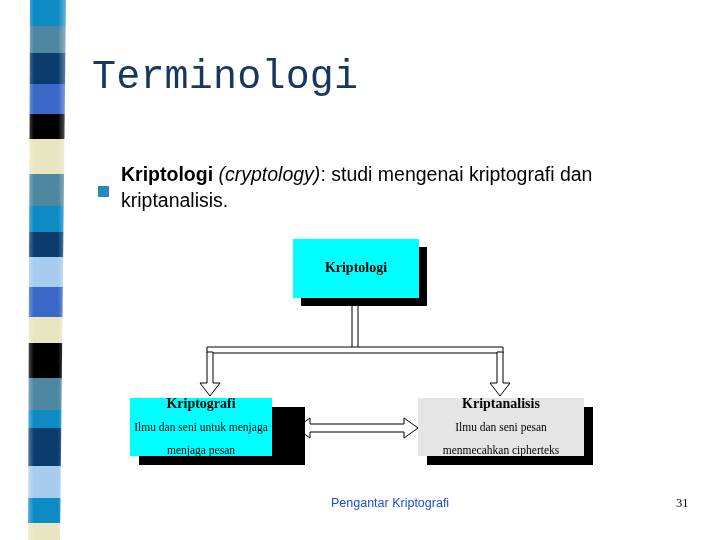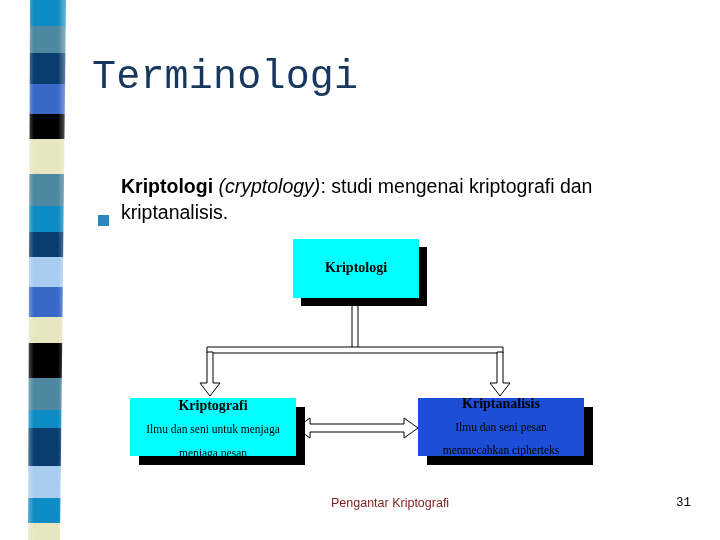--- a/index.html
+++ b/index.html
@@ -42,24 +42,24 @@
     line-height: 1.05;
     color: #17375E;
     letter-spacing: 0.2px;
     white-space: nowrap;
   }
 
   
   #bullet-block {
     position: absolute;
     left: 98px;
-    top: 174px;
+    top: 162px;
     width: 568px;
     display: flex;
-    align-items: flex-end;
+    align-items: center;
   }
   #bullet-marker {
     width: 11px;
     height: 11px;
     background: #2B88BE;
     margin-top: 7px;
     margin-right: 12px;
     flex: 0 0 auto;
   }
   #bullet-text {
@@ -110,41 +110,41 @@
     margin-top: 8px;
   }
 
   
   #node-top .dgm-shadow { left: 8px; top: 8px;  width: 126px; height: 59px; }
   #node-top .dgm-box    { left: 0;   top: 0;    width: 126px; height: 59px; }
   #node-top { left: 293px; top: 239px; width: 140px; height: 72px; }
 
   #node-left  { left: 130px; top: 398px; width: 180px; height: 72px; }
   #node-left .dgm-shadow { left: 9px; top: 9px; width: 166px; height: 58px; }
-  #node-left .dgm-box    { left: 0;  top: 0;   width: 166px; height: 58px; justify-content: space-between; }
+  #node-left .dgm-box    { left: 0;  top: 0;   width: 142px; height: 58px; }
 
   #node-right { left: 418px; top: 398px; width: 180px; height: 72px; }
   #node-right .dgm-shadow { left: 9px; top: 9px; width: 166px; height: 58px; }
   #node-right .dgm-box    { left: 0;  top: 0;   width: 166px; height: 58px; }
 
   
   #footer-text {
     position: absolute;
     left: 331px;
     top: 496px;
     font-family: "Liberation Sans", sans-serif;
     font-size: 12.5px;
-    color: #7f1d1d;
+    color: #1d4ed8;
     white-space: nowrap;
   }
   #footer-page {
     position: absolute;
     left: 676px;
     top: 496px;
-    font-family: Liberation Mono, monospace;
+    font-family: Liberation Serif, serif;
     font-size: 12.5px;
     color: #000000;
   }
 </style>
 </head>
 <body>
 
 <div id="slide">
 
   <svg id="ribbon" viewBox="0 0 90 540" width="90" height="540" aria-hidden="true">
@@ -224,21 +224,21 @@
     <div class="dgm-shadow" style="background: rgb(0, 0, 0);"></div>
     <div class="dgm-box" style="background: rgb(0, 255, 255);">
       <div class="dgm-title">Kriptografi</div>
       <div class="dgm-sub">Ilmu dan seni untuk menjaga</div>
       <div class="dgm-sub u">menjaga pesan</div>
     </div>
   </div>
 
   <div class="dgm-node" id="node-right">
     <div class="dgm-shadow" style="background: rgb(0, 0, 0);"></div>
-    <div class="dgm-box" style="background: #1d4ed8;">
+    <div class="dgm-box" style="background: #e5e5e5;">
       <div class="dgm-title">Kriptanalisis</div>
       <div class="dgm-sub">Ilmu dan seni pesan</div>
       <div class="dgm-sub u">menmecahkan cipherteks</div>
     </div>
   </div>
 
   <div id="footer-text">Pengantar Kriptografi</div>
   <div id="footer-page">31</div>
 
 </div>

